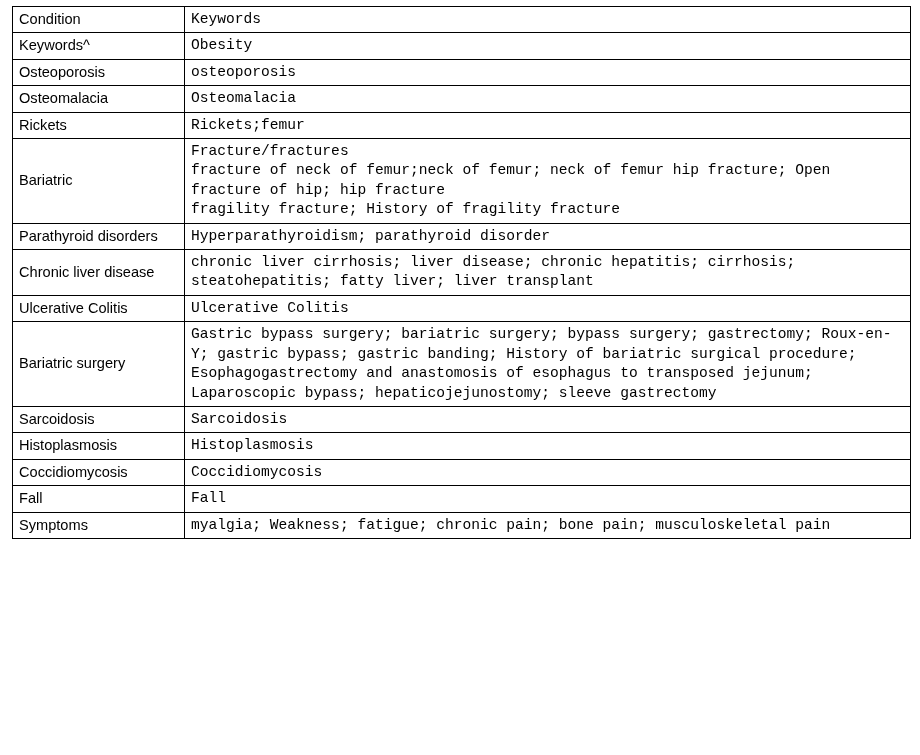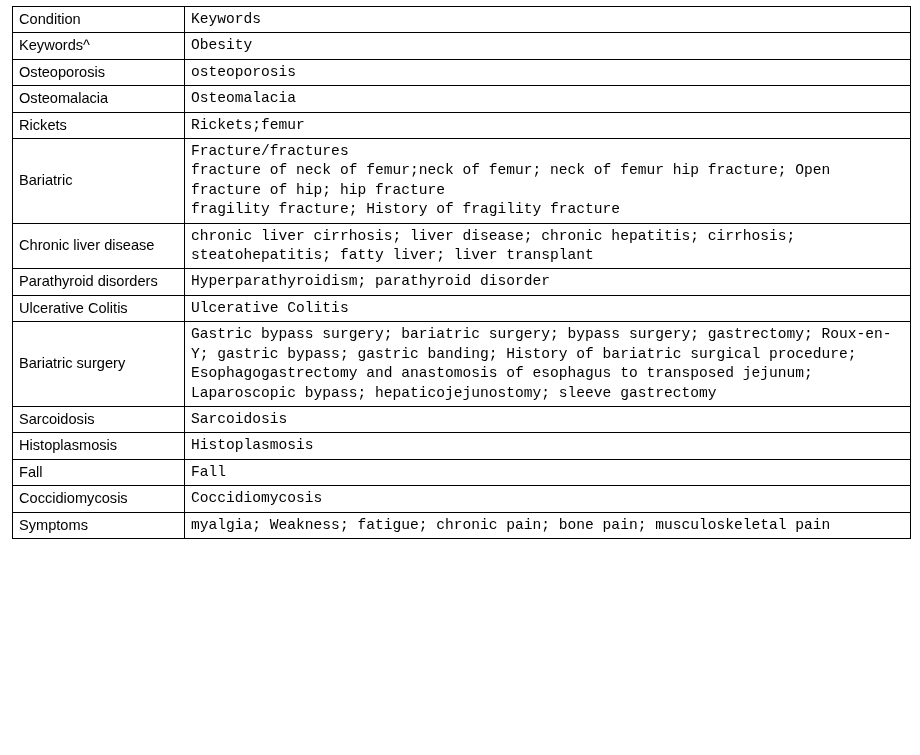--- a/index.html
+++ b/index.html
@@ -79,50 +79,50 @@
           <td class="cond">Rickets</td>
           <td class="kw">Rickets;femur</td>
         </tr>
         <tr>
           <td class="cond">Bariatric</td>
           <td class="kw">Fracture/fractures
 fracture of neck of femur;neck of femur; neck of femur hip fracture; Open fracture of hip; hip fracture
 fragility fracture; History of fragility fracture</td>
         </tr>
         <tr>
+          <td class="cond">Parathyroid disorders</td>
+          <td class="kw">Hyperparathyroidism; parathyroid disorder</td>
+        </tr>
+        <tr>
           <td class="cond">Chronic liver disease</td>
           <td class="kw">chronic liver cirrhosis; liver disease; chronic hepatitis; cirrhosis; steatohepatitis; fatty liver; liver transplant</td>
-        </tr>
-        <tr>
-          <td class="cond">Parathyroid disorders</td>
-          <td class="kw">Hyperparathyroidism; parathyroid disorder</td>
         </tr>
         <tr>
           <td class="cond">Ulcerative Colitis</td>
           <td class="kw">Ulcerative Colitis</td>
         </tr>
         <tr>
           <td class="cond">Bariatric surgery</td>
           <td class="kw">Gastric bypass surgery; bariatric surgery; bypass surgery; gastrectomy; Roux-en-Y; gastric bypass; gastric banding; History of bariatric surgical procedure; Esophagogastrectomy and anastomosis of esophagus to transposed jejunum; Laparoscopic bypass; hepaticojejunostomy; sleeve gastrectomy</td>
         </tr>
         <tr>
           <td class="cond">Sarcoidosis</td>
           <td class="kw">Sarcoidosis</td>
         </tr>
         <tr>
           <td class="cond">Histoplasmosis</td>
           <td class="kw">Histoplasmosis</td>
         </tr>
         <tr>
+          <td class="cond">Coccidiomycosis</td>
+          <td class="kw">Coccidiomycosis</td>
+        </tr>
+        <tr>
           <td class="cond">Fall</td>
           <td class="kw">Fall</td>
-        </tr>
-        <tr>
-          <td class="cond">Coccidiomycosis</td>
-          <td class="kw">Coccidiomycosis</td>
         </tr>
         <tr>
           <td class="cond">Symptoms</td>
           <td class="kw">myalgia; Weakness; fatigue; chronic pain; bone pain; musculoskeletal pain</td>
         </tr>
       </tbody>
   </table>
 </div>
 
 </body></html>

